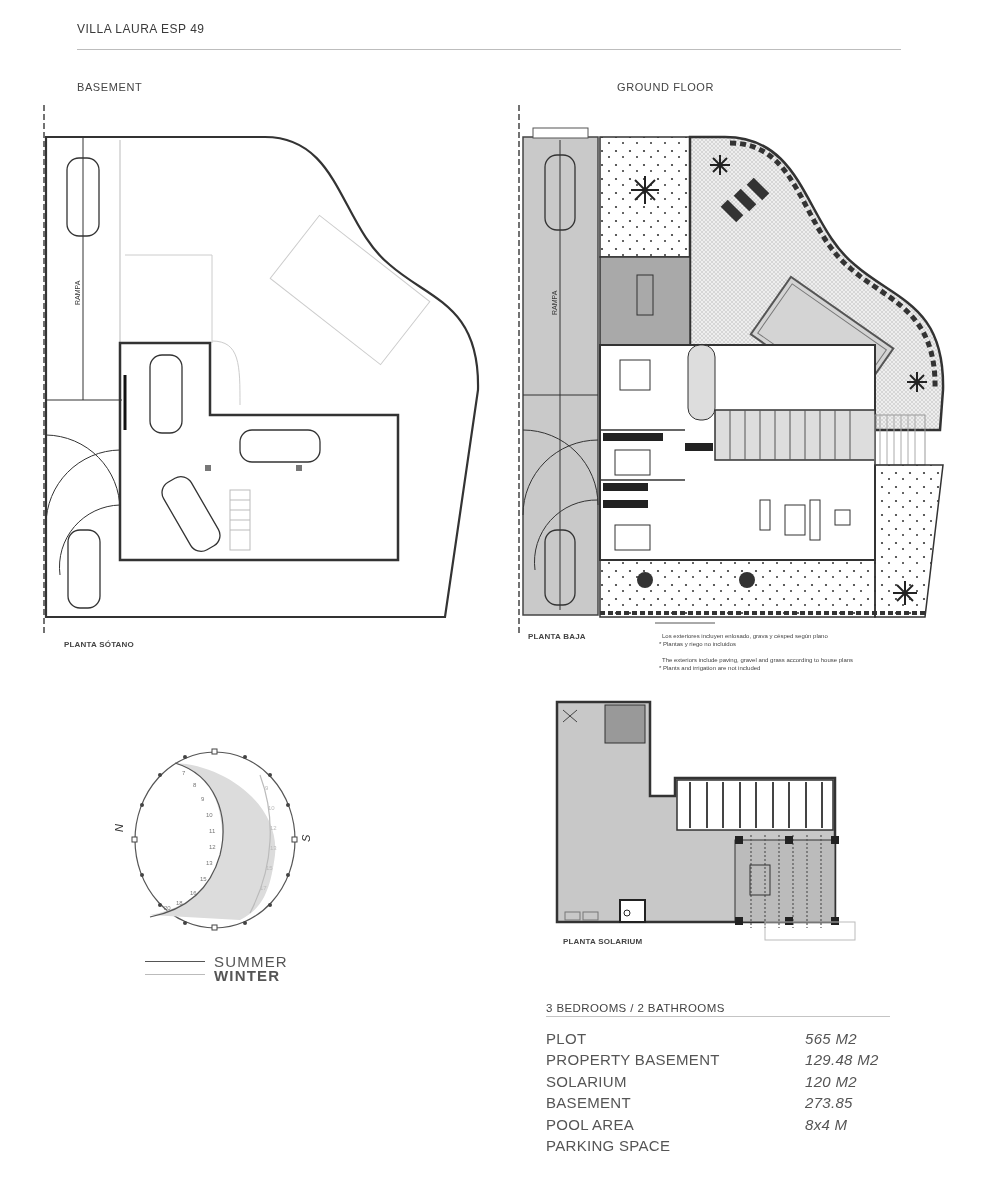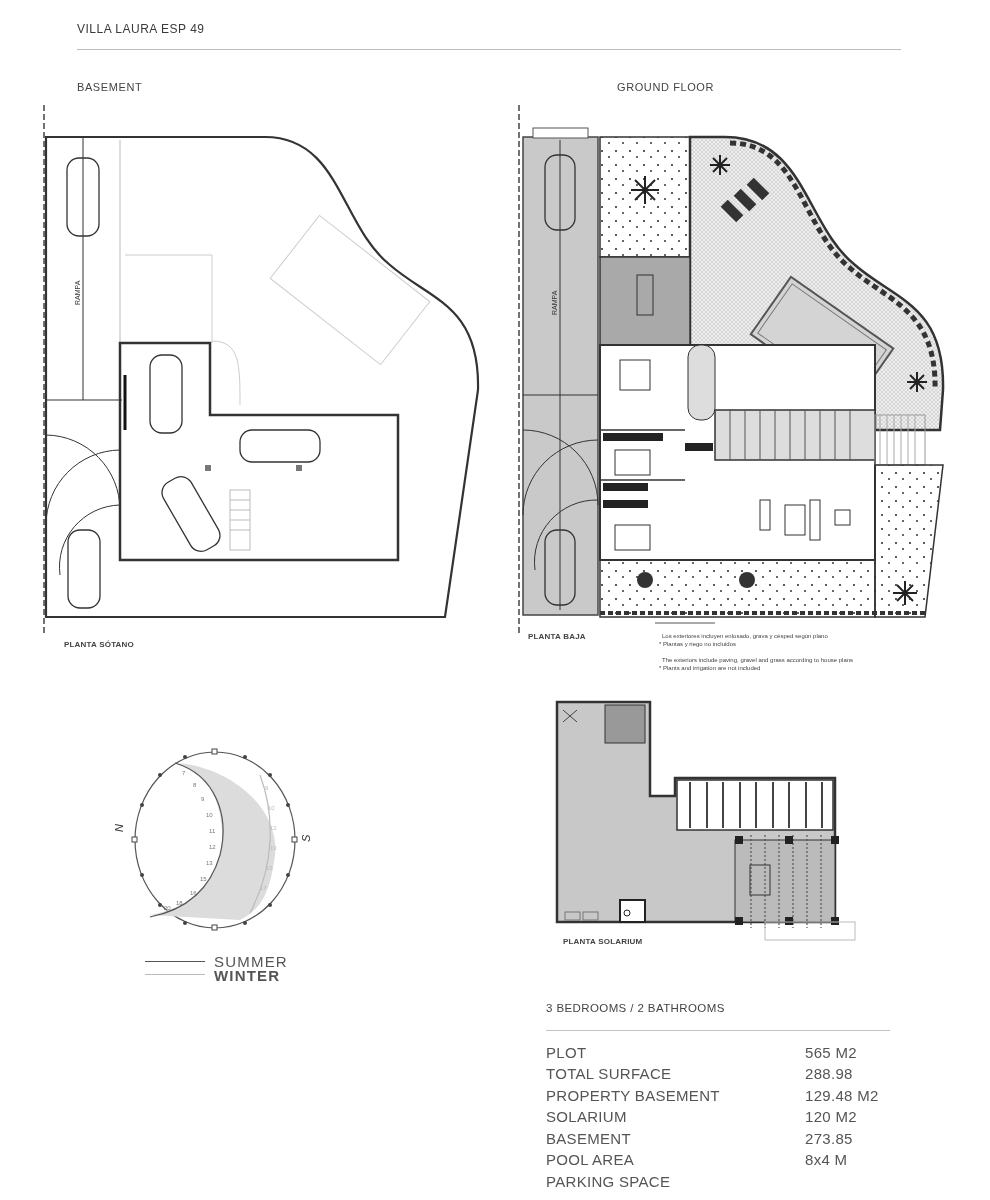--- a/index.html
+++ b/index.html
@@ -5,24 +5,24 @@
   html, body { margin:0; padding:0; background:#ffffff; }
   body { width:990px; height:1200px; position:relative; overflow:hidden; font-family:"Liberation Sans", sans-serif; color:#333; }
   .abs { position:absolute; }
   .title { left:77px; top:22px; font-size:12px; letter-spacing:0.5px; color:#3a3a3a; }
   .title-rule { left:77px; top:49px; width:824px; height:1px; background:#bdbdbd; }
   .section-label { font-size:11px; letter-spacing:0.6px; color:#444; }
   .plan-label { font-size:8px; font-weight:bold; color:#444; letter-spacing:0.2px; }
   .note { font-size:6px; color:#444; line-height:8px; }
   .legend-text { font-size:15px; letter-spacing:1.2px; color:#555; }
   .specs { left:546px; top:1002px; width:344px; }
-  .specs-head { font-size:11.5px; letter-spacing:0.4px; color:#444; padding-bottom:16px; border-bottom:1px solid #c4c4c4; }
+  .specs-head { font-size:11.5px; letter-spacing:0.4px; color:#444; padding-bottom:2px; border-bottom:1px solid #c4c4c4; }
   .spec-row { display:flex; height:21.5px; align-items:flex-end; font-size:15px; letter-spacing:0.3px; color:#555; }
   .spec-row .k { width:259px; }
-  .spec-row .v { flex:1; }
+  .spec-row .v { flex:1;font-style:italic; }
   svg text { font-family:"Liberation Sans", sans-serif; }
 </style>
 </head>
 <body>
 
 <div class="abs title">VILLA LAURA ESP 49</div>
 <div class="abs title-rule"></div>
 
 <div class="abs section-label" style="left:77px;top:81px;">BASEMENT</div>
 <div class="abs section-label" style="left:617px;top:81px;">GROUND FLOOR</div>
@@ -298,24 +298,20 @@
 <div class="abs legend-text" style="left:214px;top:967px;font-weight:bold;">WINTER</div>
 
 <div class="abs specs">
   <div class="specs-head">3 BEDROOMS / 2 BATHROOMS</div>
   <div style="height:8px;"></div>
   <div class="spec-row">
       <span class="k">PLOT</span>
       <span class="v">565 M2</span>
     </div>
   <div class="spec-row">
-      <span class="k">TOTAL SURFACE</span>
-      <span class="v">288.98</span>
-    </div>
-  <div class="spec-row">
       <span class="k">PROPERTY BASEMENT</span>
       <span class="v">129.48 M2</span>
     </div>
   <div class="spec-row">
       <span class="k">SOLARIUM</span>
       <span class="v">120 M2</span>
     </div>
   <div class="spec-row">
       <span class="k">BASEMENT</span>
       <span class="v">273.85</span>

